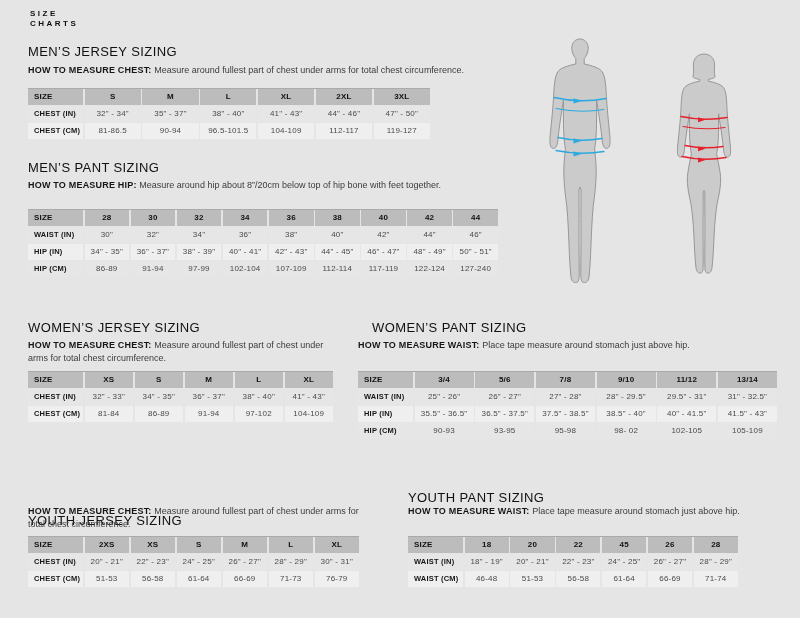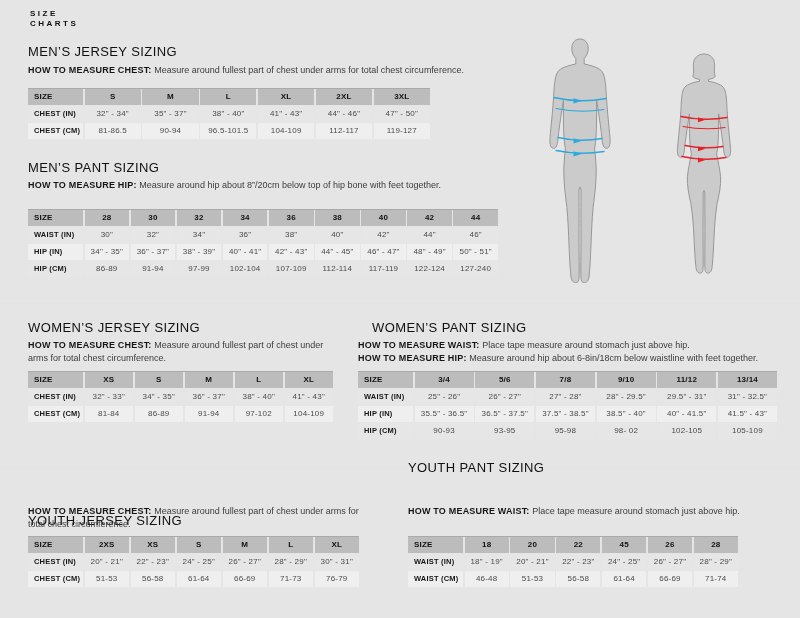--- a/index.html
+++ b/index.html
@@ -187,21 +187,20 @@
         <div class="sz-cell">86-89</div>
         <div class="sz-cell">91-94</div>
         <div class="sz-cell">97-102</div>
         <div class="sz-cell">104-109</div>
       </div>
     </div>
 
   <div class="sec-heading" style="left:340px;top:320px;margin-left:32px;">WOMEN’S PANT SIZING</div>
   <div class="howto" style="left:358px;top:339px;width:440px;">
       <div class="howto-line"><span class="howto-label">HOW TO MEASURE WAIST: </span><span>Place tape measure around stomach just above hip.</span></div>
-      <div class="howto-line"><span class="howto-label">HOW TO MEASURE HIP: </span><span>Measure around hip about 6-8in/18cm below waistline with feet together.</span></div>
     </div>
   <div class="sz-table" style="left:358px;top:371px;width:419px;">
       <div class="sz-row header">
         <div class="sz-cell label">SIZE</div>
         <div class="sz-cell">3/4</div>
         <div class="sz-cell">5/6</div>
         <div class="sz-cell">7/8</div>
         <div class="sz-cell">9/10</div>
         <div class="sz-cell">11/12</div>
         <div class="sz-cell">13/14</div>
@@ -264,21 +263,21 @@
         <div class="sz-cell label">CHEST (CM)</div>
         <div class="sz-cell">51-53</div>
         <div class="sz-cell">56-58</div>
         <div class="sz-cell">61-64</div>
         <div class="sz-cell">66-69</div>
         <div class="sz-cell">71-73</div>
         <div class="sz-cell">76-79</div>
       </div>
     </div>
 
-  <div class="sec-heading" style="left:408px;top:460px;">YOUTH PANT SIZING</div>
+  <div class="sec-heading" style="left:408px;top:490px;">YOUTH PANT SIZING</div>
   <div class="howto" style="left:408px;top:505px;width:390px;">
       <div class="howto-line"><span class="howto-label">HOW TO MEASURE WAIST: </span><span>Place tape measure around stomach just above hip.</span></div>
     </div>
   <div class="sz-table" style="left:408px;top:536px;width:330px;">
       <div class="sz-row header">
         <div class="sz-cell label">SIZE</div>
         <div class="sz-cell">18</div>
         <div class="sz-cell">20</div>
         <div class="sz-cell">22</div>
         <div class="sz-cell">45</div>

